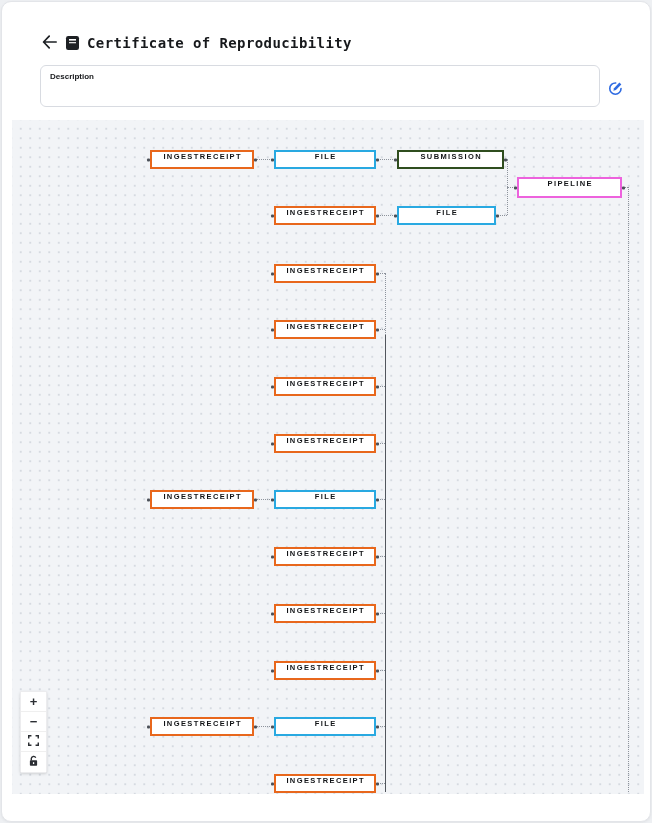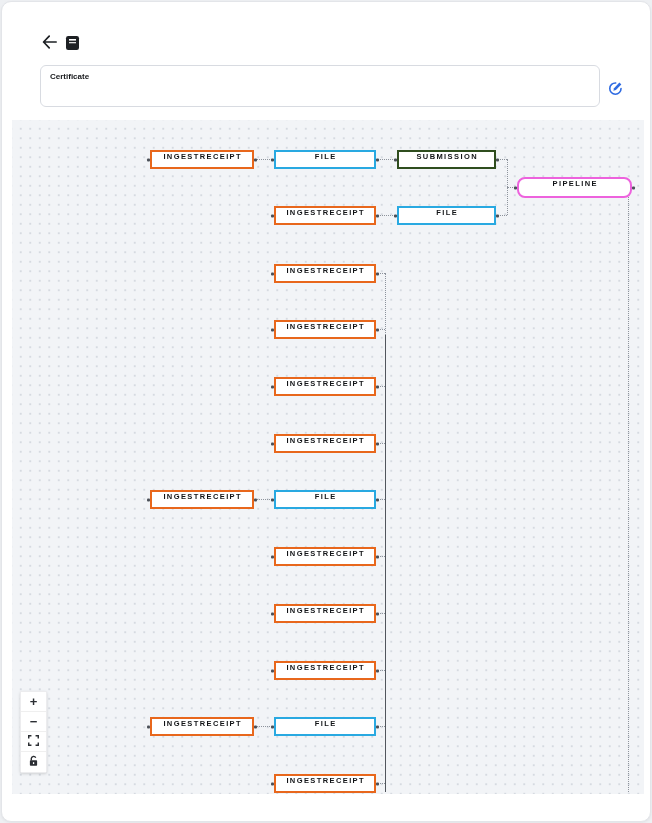--- a/index.html
+++ b/index.html
@@ -100,24 +100,25 @@
         </svg>
       </span>
     </button>
     <span class="title-icon">
       <svg width="15" height="16" viewBox="0 0 15 16">
         <rect x="1" y="1" width="13" height="14" rx="2.2" fill="#1d2024"></rect>
         <rect x="4" y="4" width="7" height="1.6" fill="#ffffff"></rect>
         <rect x="4" y="7" width="7" height="1.3" fill="#ffffff" opacity=".85"></rect>
       </svg>
     </span>
+    <h1 class="page-title">Certificate of Reproducibility</h1>
   </div>
 
   <div class="desc-card">
-    <div class="desc-label">Certificate</div>
+    <div class="desc-label">Description</div>
   </div>
   <button class="edit-btn">
     <span>
       <svg width="15" height="15" viewBox="0 0 16 16">
         <path d="M8.2 2.1 A6 6 0 1 0 13.9 8" stroke="#2F6BE2" stroke-width="1.7" fill="none" stroke-linecap="round"></path>
         <path d="M6.4 7.6 L12.2 1.7 l2 2 L8.4 9.6 l-2.7.7 z" fill="#2F6BE2"></path>
       </svg>
     </span>
   </button>
 
@@ -170,24 +171,24 @@
       <div class="edge h" style="left: 364px; top: 606px; width: 9px;"></div>
       <div class="edge h" style="left: 364px; top: 663px; width: 9px;"></div>
       <div class="edge v" style="left: 373px; top: 153px; height: 62px;"></div>
       <div class="edge v solid" style="left: 373px; top: 215px; height: 457px;"></div>
       <div class="node" style="left: 138px; top: 30px; width: 104px; height: 19px; border-color: rgb(232, 103, 28);">
         <span>INGESTRECEIPT</span>
       </div>
       <div class="node" style="left: 262px; top: 30px; width: 102px; height: 19px; border-color: rgb(41, 169, 225);">
         <span>FILE</span>
       </div>
-      <div class="node" style="left: 385px; top: 30px; width: 99px; height: 19px; border-color: rgb(47, 77, 30);">
+      <div class="node" style="left: 385px; top: 30px; width: 107px; height: 19px; border-color: rgb(47, 77, 30);">
         <span>SUBMISSION</span>
       </div>
-      <div class="node" style="left: 505px; top: 57px; width: 115px; height: 21px; border-color: rgb(237, 98, 221); border-radius: 8px;">
+      <div class="node" style="left: 505px; top: 57px; width: 105px; height: 21px; border-color: rgb(237, 98, 221);">
         <span>PIPELINE</span>
       </div>
       <div class="node" style="left: 262px; top: 86px; width: 102px; height: 19px; border-color: rgb(232, 103, 28);">
         <span>INGESTRECEIPT</span>
       </div>
       <div class="node" style="left: 385px; top: 86px; width: 99px; height: 19px; border-color: rgb(41, 169, 225);">
         <span>FILE</span>
       </div>
       <div class="node" style="left: 262px; top: 144px; width: 102px; height: 19px; border-color: rgb(232, 103, 28);">
         <span>INGESTRECEIPT</span>

